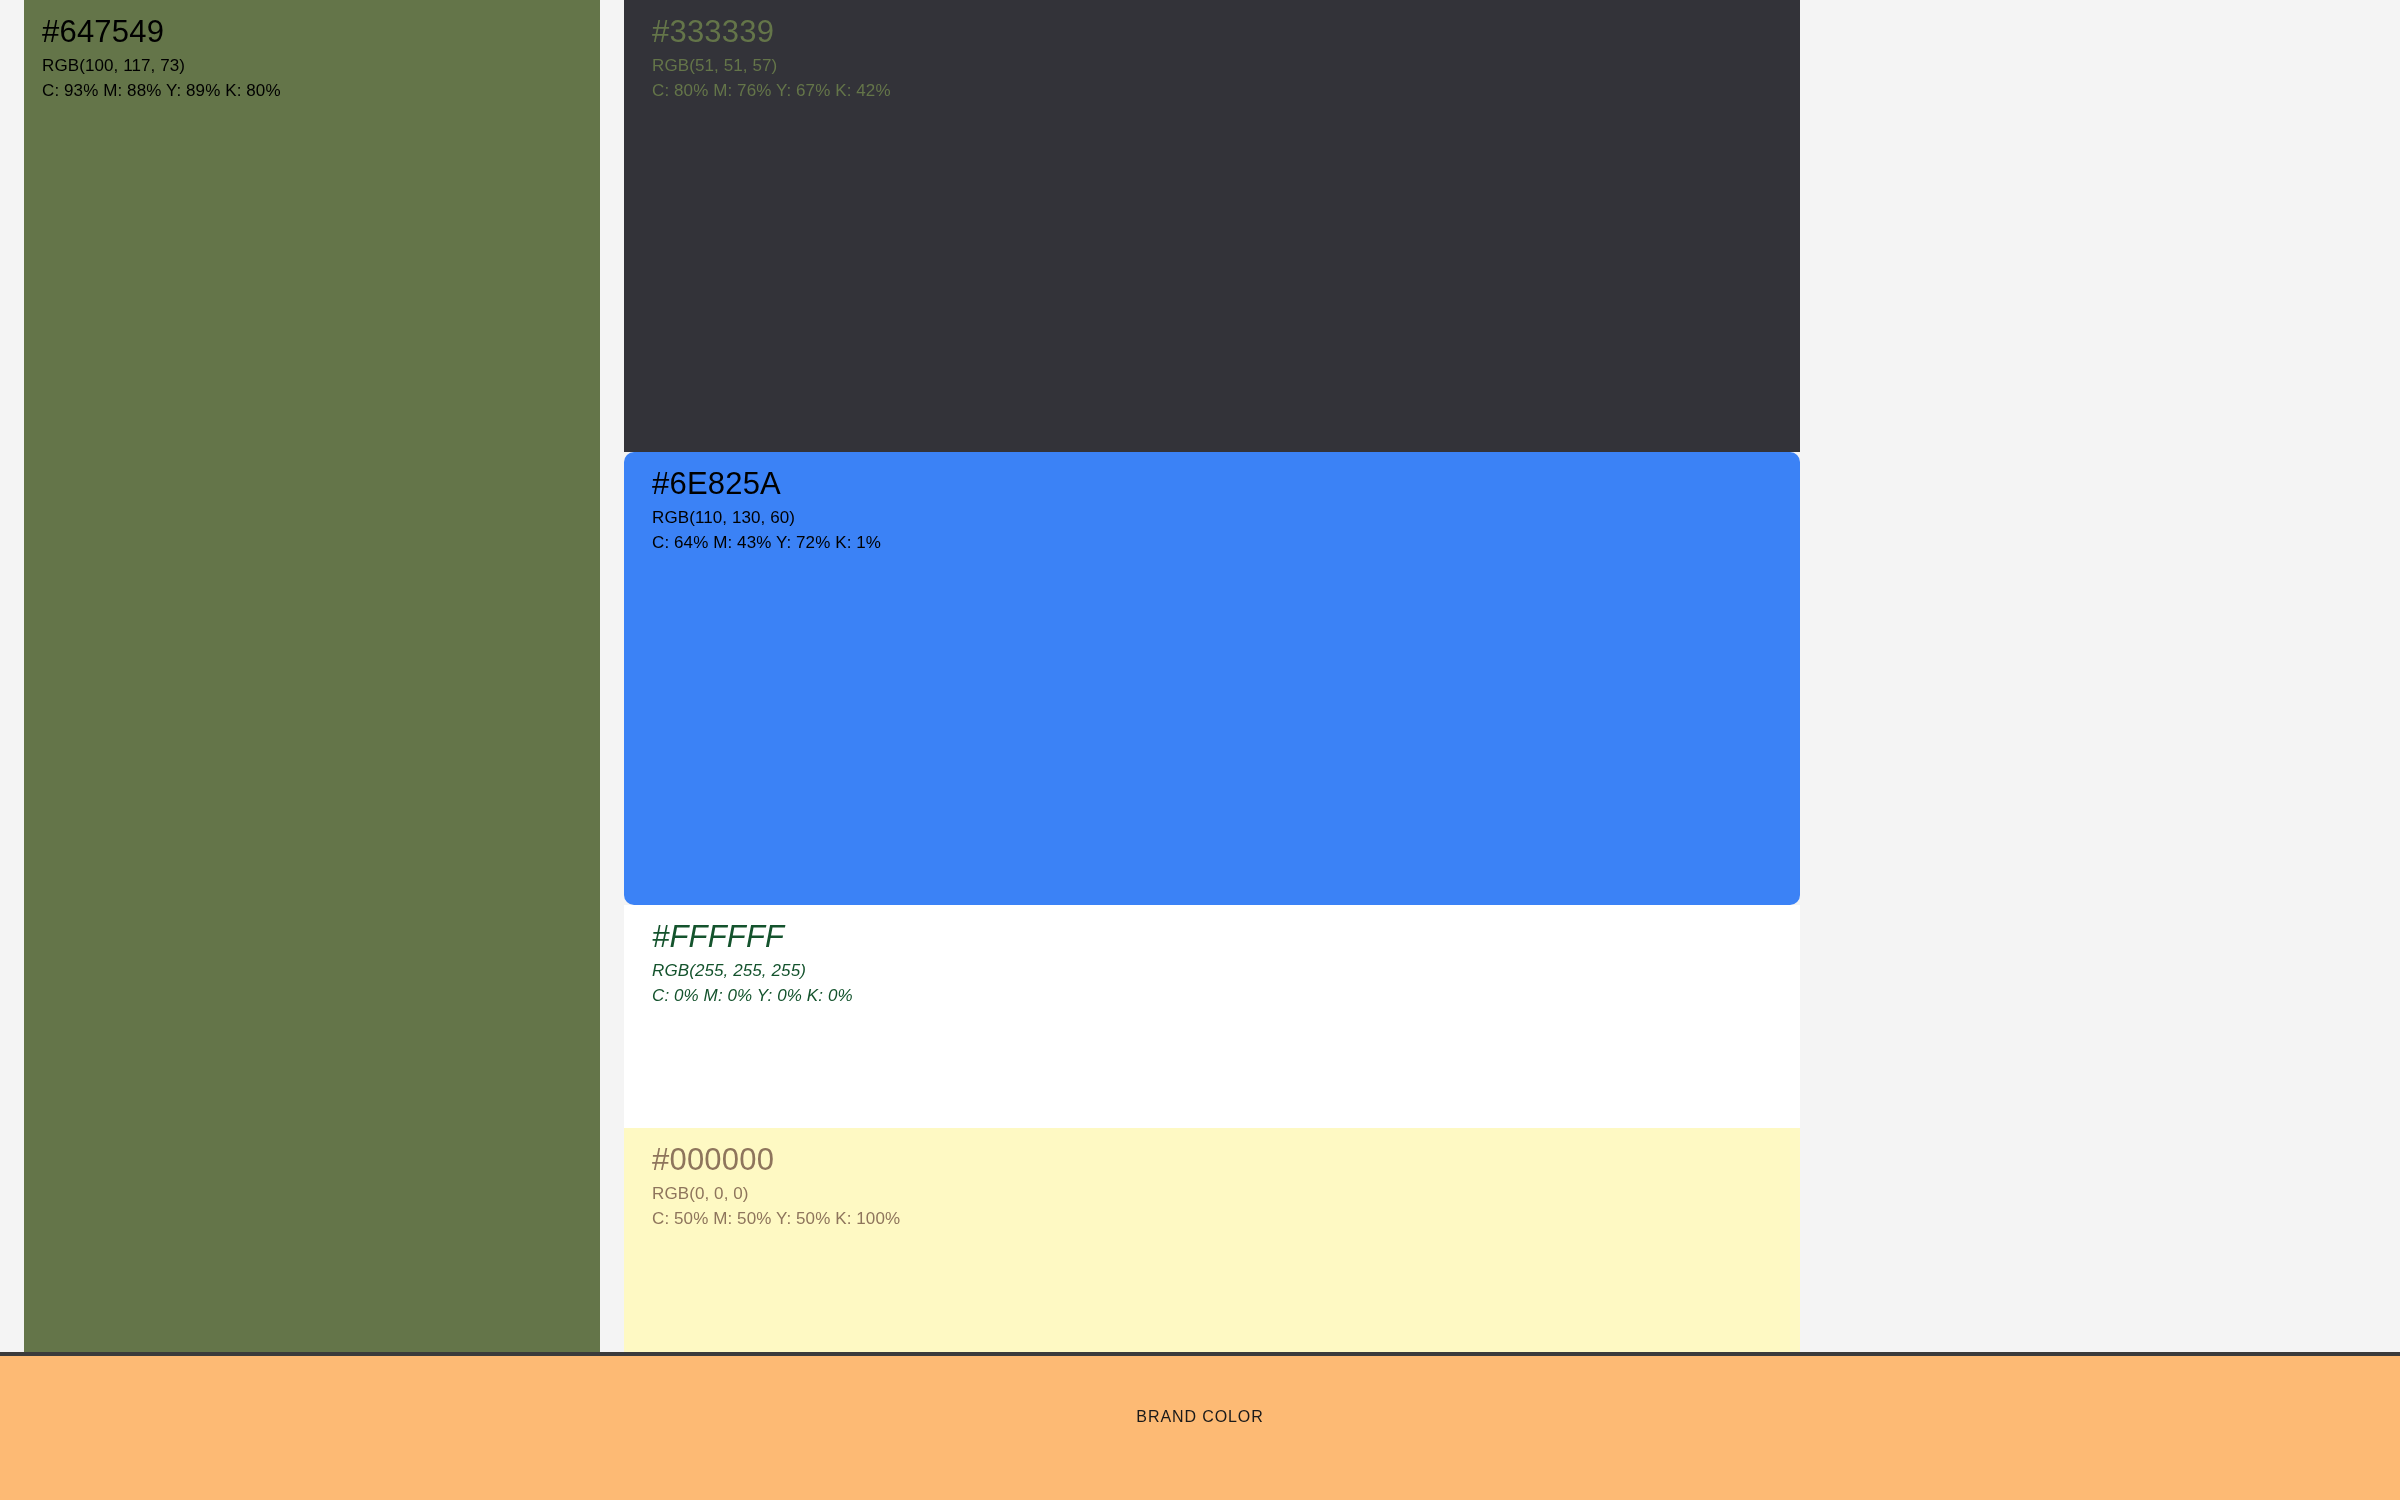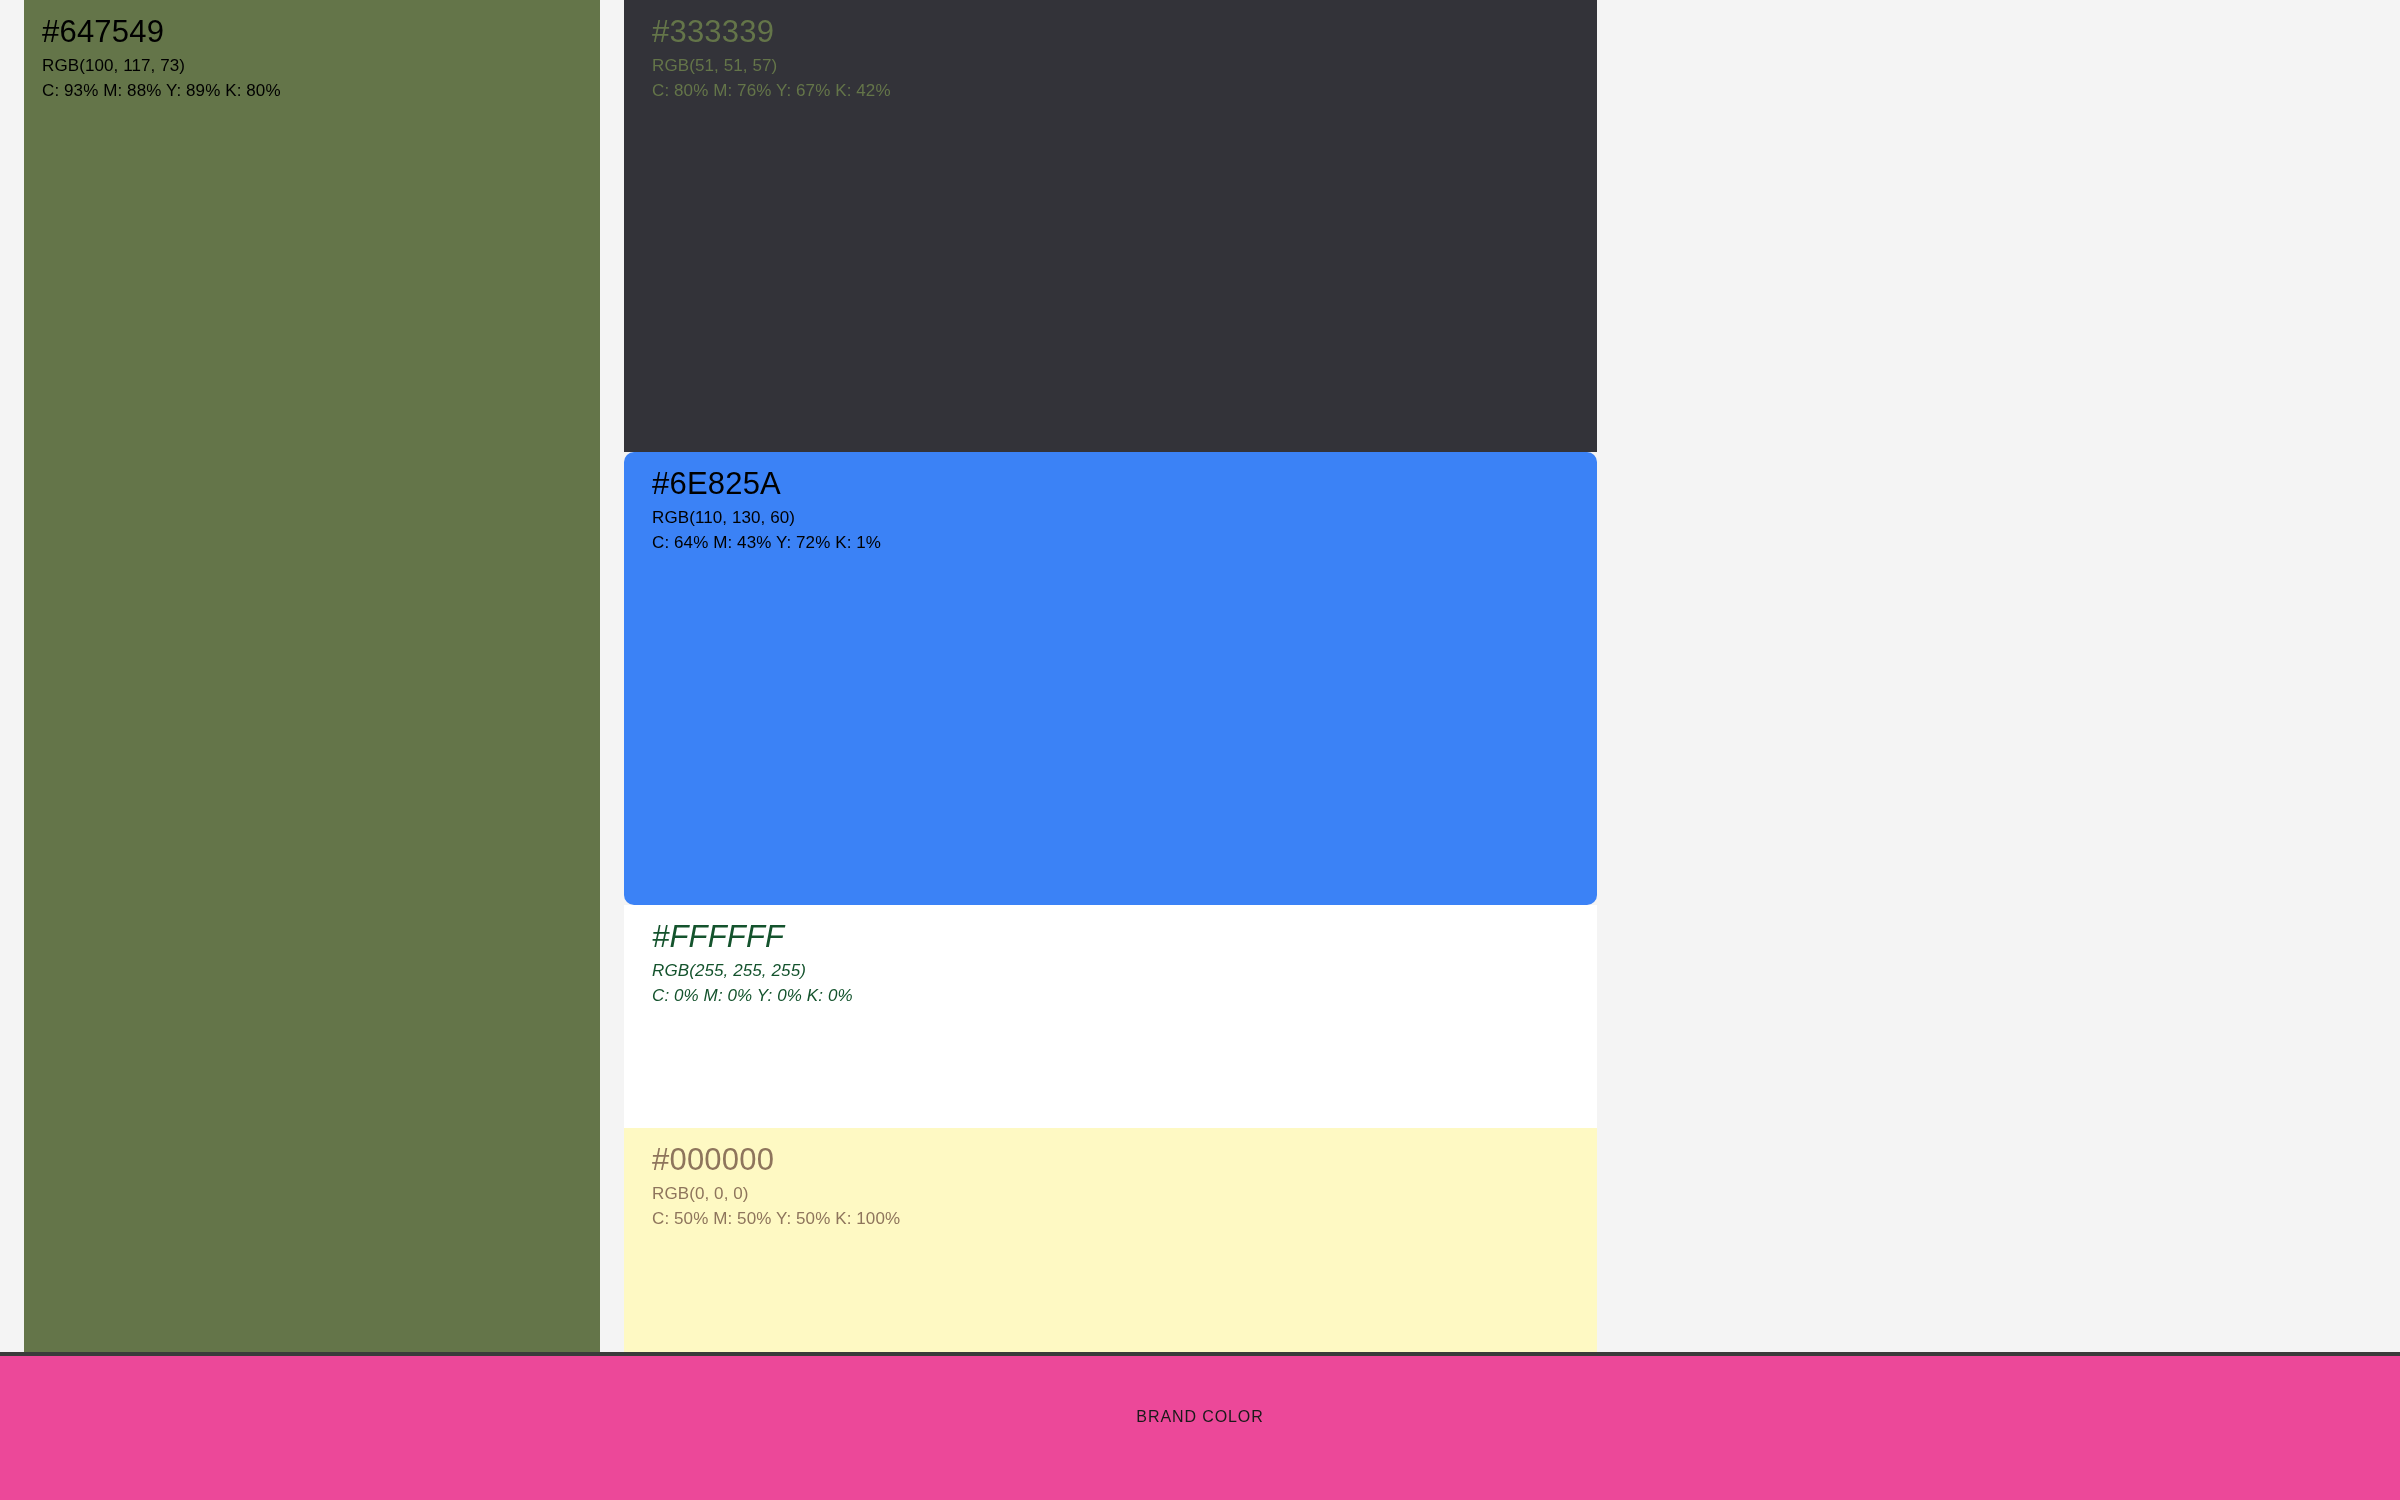--- a/index.html
+++ b/index.html
@@ -35,21 +35,21 @@
 
   .grid-column {
     display: flex;
     flex-direction: column;
     height: 100%;
     padding-left: 24px;
   }
 
   .col-left   { width: 600px; }
   .col-mid    { width: 600px; }
-  .col-right  { width: 997px; }
+  .col-right  { width: 1200px; }
 
   .swatch {
     position: relative;
     width: 100%;
     overflow: hidden;
   }
 
   .swatch-full { height: 100%; }
 
   
@@ -167,17 +167,17 @@
         <div class="swatch-label" style="color: rgb(142, 117, 92);">
           <span class="hex-code">#000000</span>
           <span class="rgb-value">RGB(0, 0, 0)</span>
           <span class="cmyk-value">C: 50% M: 50% Y: 50% K: 100%</span>
         </div>
       </div>
 
     </div>
   </div>
 
-  <div class="board-footer" style="background-color: #ec4899;">
+  <div class="board-footer" style="background-color: #fdba74;">
     <div class="footer-caption">BRAND COLOR</div>
   </div>
 
 </div>
 
 </body></html>

